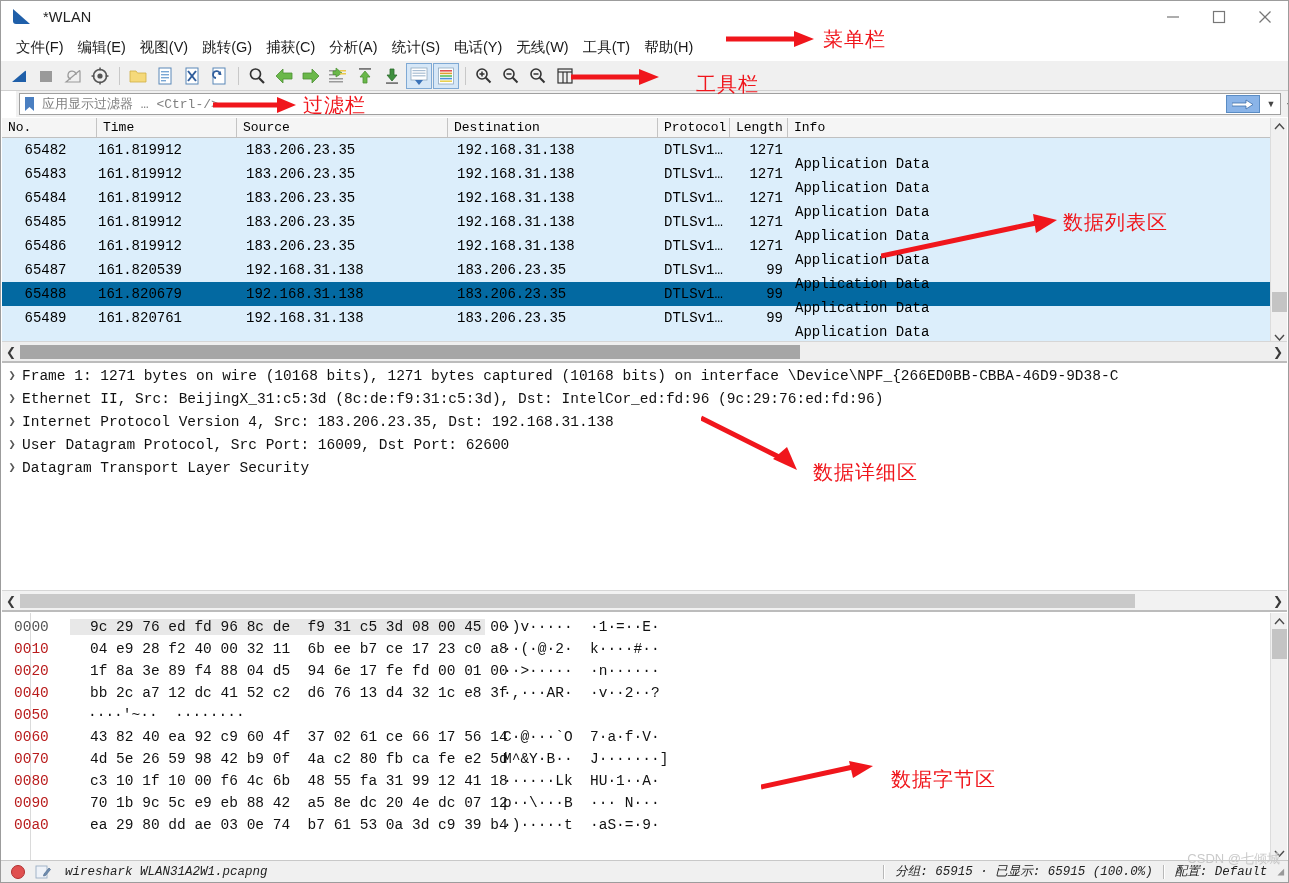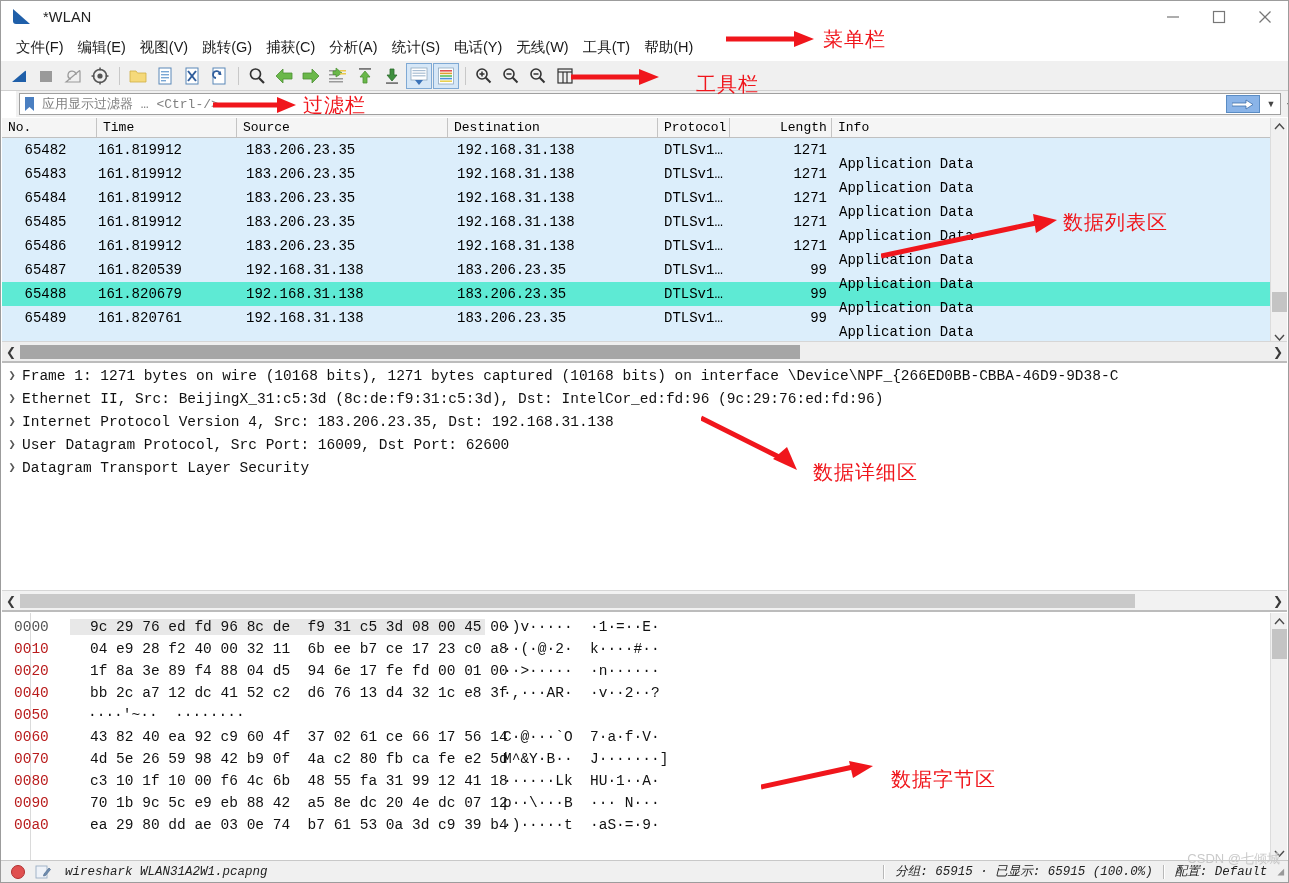--- a/index.html
+++ b/index.html
@@ -120,30 +120,30 @@
   }
   .plist-head > div {
     border-right: 1px solid #c4c4c4; padding-left: 6px;
     display: flex; align-items: center; overflow: hidden; white-space: nowrap;
   }
   .c-no { width: 95px; }
   .c-time { width: 140px; }
   .c-src { width: 211px; }
   .c-dst { width: 210px; }
   .c-proto { width: 72px; }
-  .c-len { width: 58px; margin-left: 44px; }
+  .c-len { width: 58px; }
   .c-info { flex: 1; }
 
   .plist-rows { position: relative; height: 207px; overflow: hidden; }
   .prow {
     display: flex; height: 24px; background: #dceefb;
     font-family: "Liberation Mono", monospace; font-size: 14px; color: #000;
     align-items: center;
   }
-  .prow.alt { background: #5eead4; }
+  .prow.alt { background: #0369a1; }
   .prow > div { overflow: hidden; white-space: nowrap; }
   .prow .c-no { text-align: center; padding-right: 8px; }
   .prow .c-time { text-align: left; padding-left: 1px; }
   .prow .c-src { padding-left: 9px; }
   .prow .c-dst { padding-left: 9px; }
   .prow .c-proto { padding-left: 6px; }
   .prow .c-len { text-align: right; padding-right: 5px; }
   .prow .c-info { padding-left: 7px; margin-top: 28px; }
 
   .plist-vscroll {

